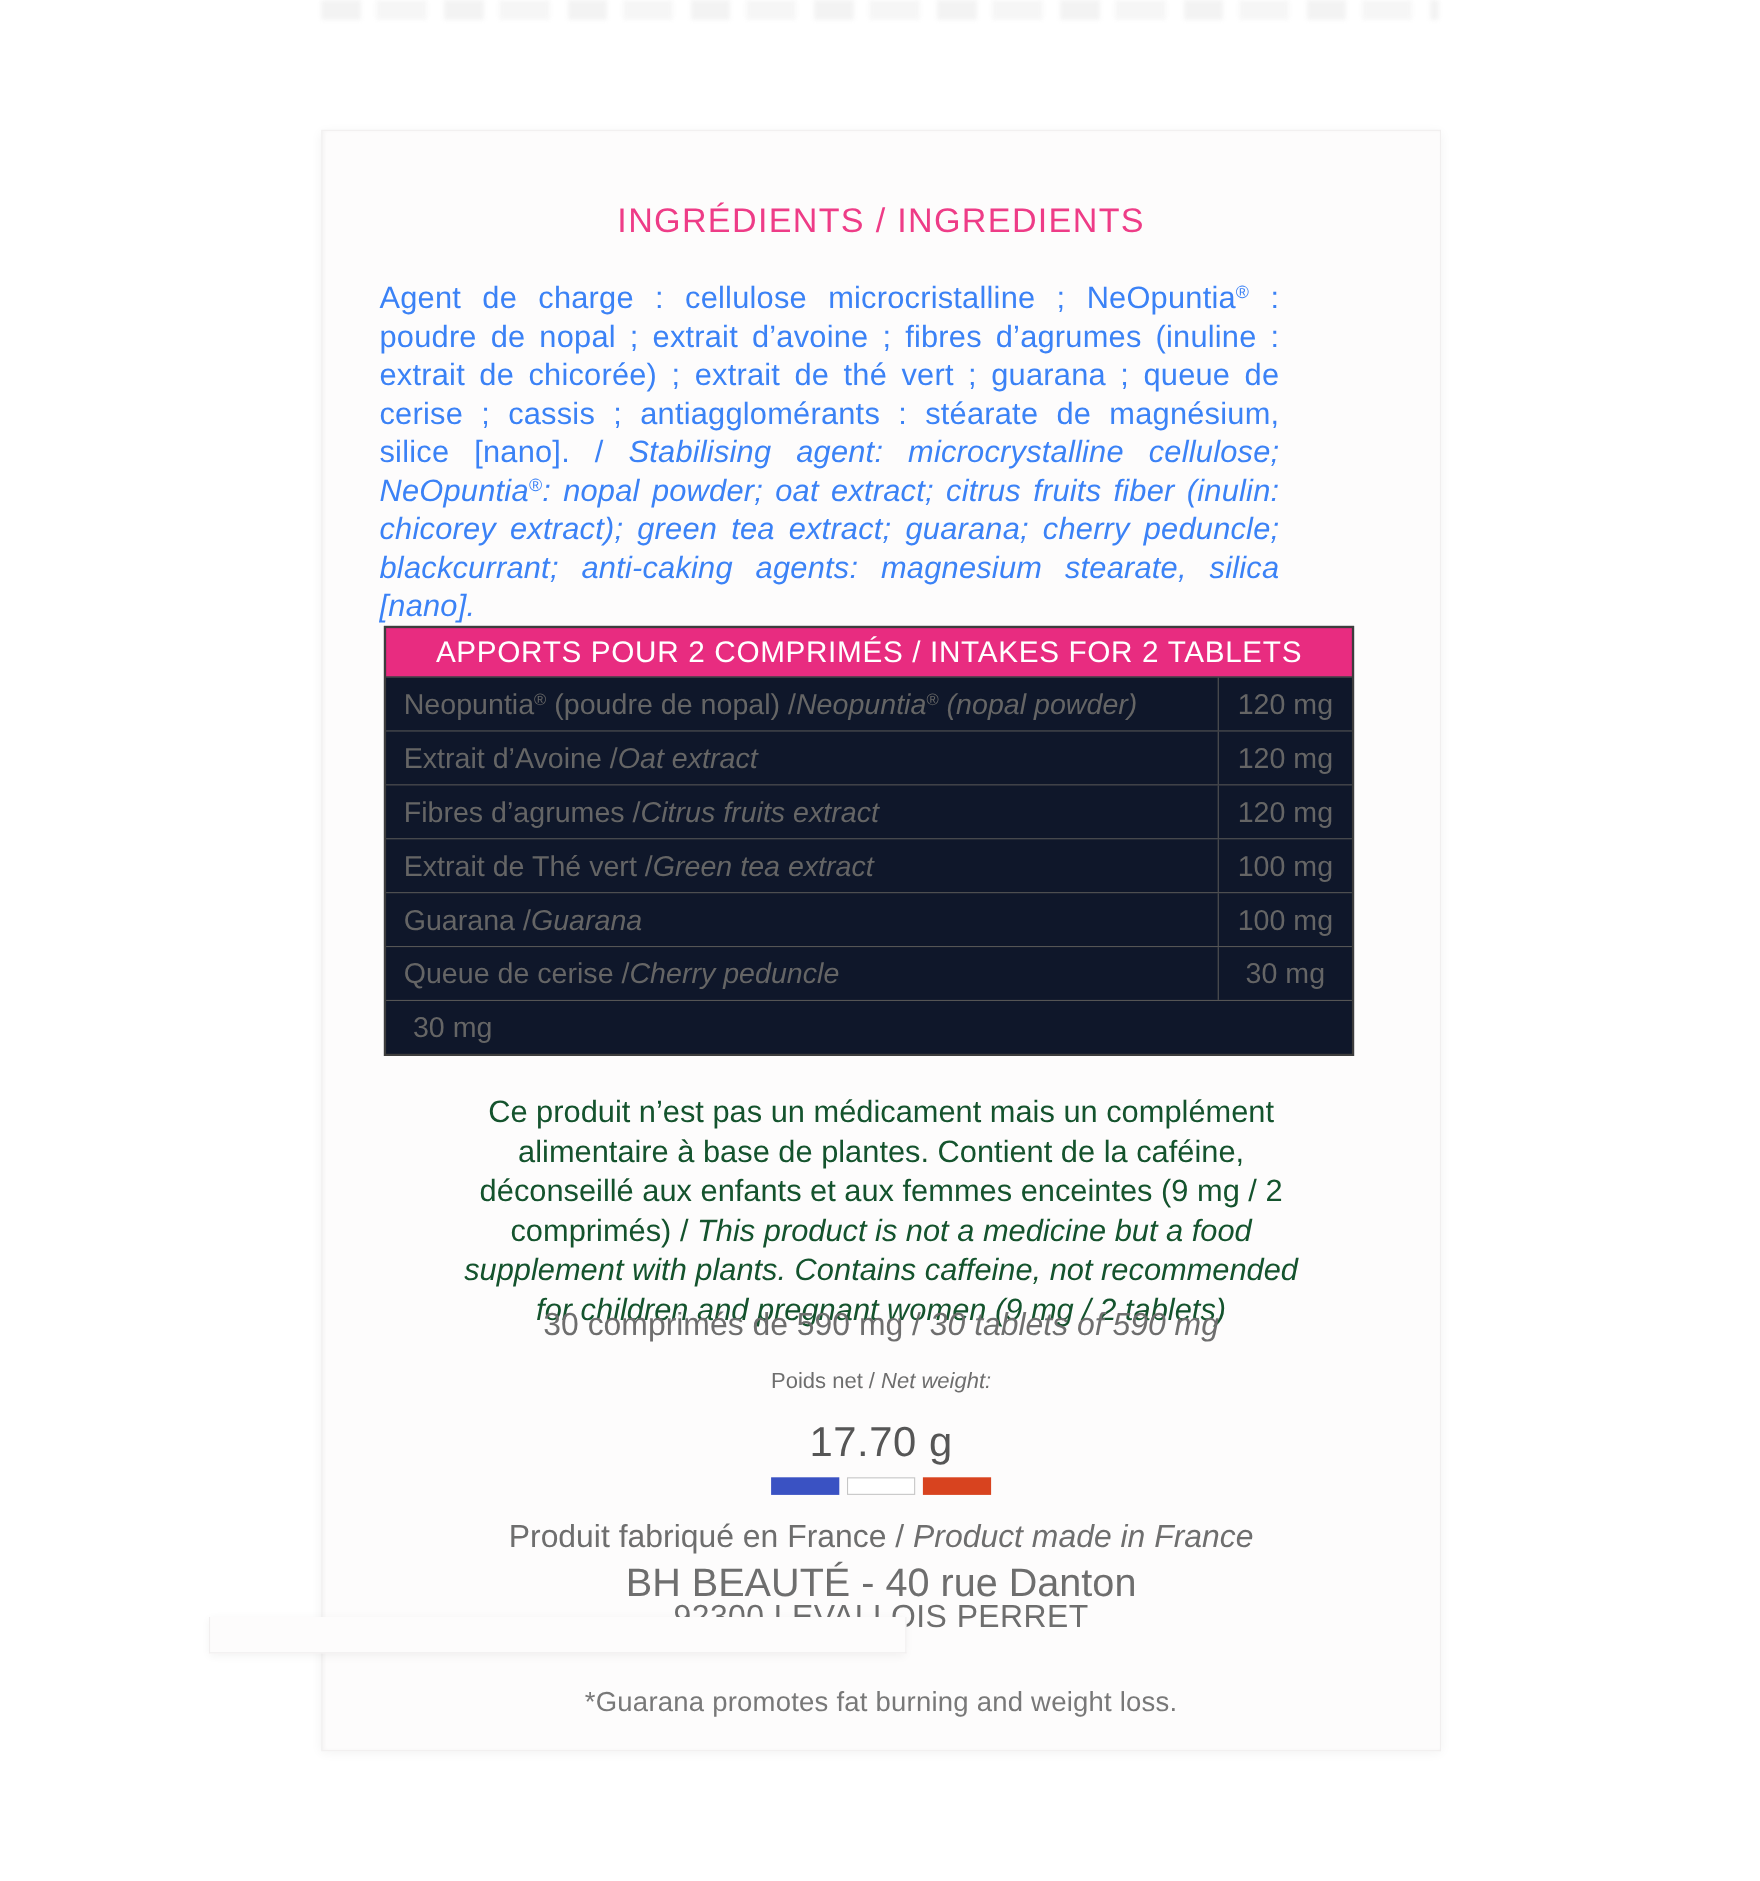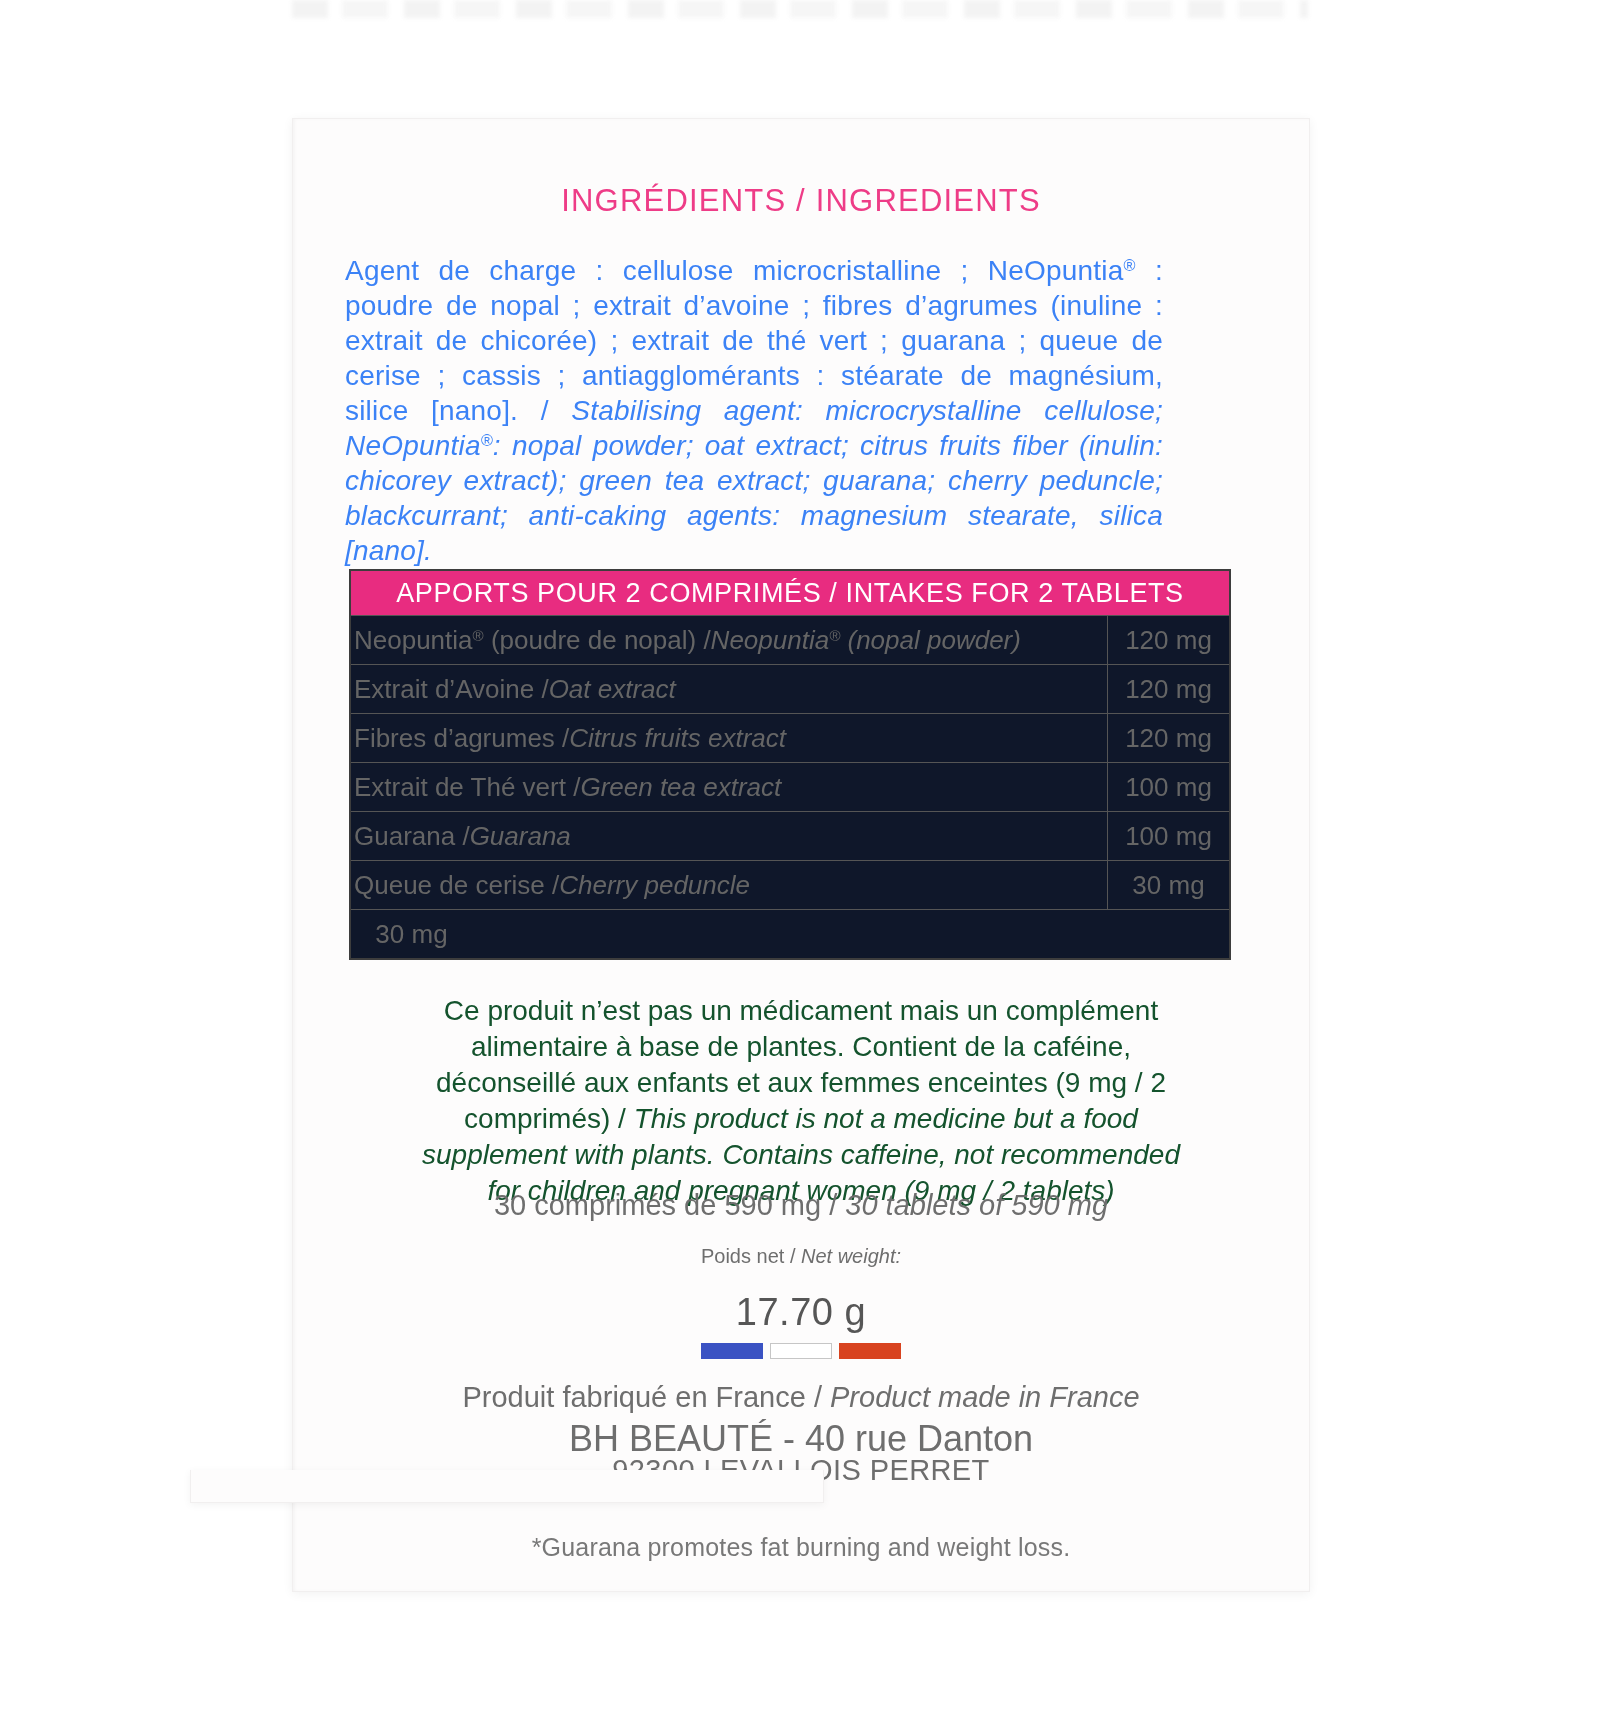--- a/index.html
+++ b/index.html
@@ -49,21 +49,21 @@
   }
   .band{
     height:44px;display:flex;align-items:center;justify-content:center;
     color:#ffffff;font-size:27px;letter-spacing:.6px;
   }
   .trow{
     display:flex;align-items:stretch;height:48px;
     border-top:1.5px solid #555555;color:#656565;font-size:26px;
   }
   .tcell-label{
-    flex:1;display:flex;align-items:center;padding-left:3px;
+    flex:1;display:flex;align-items:center;padding-left:16px;
     border-right:1.5px solid #555555;white-space:nowrap;overflow:hidden;
   }
   .tcell-amount{
     width:121px;display:flex;align-items:center;justify-content:center;
   }
 
   .caution{
     position:absolute;left:112px;right:112px;top:846px;
     font-size:28px;line-height:36px;color:#14532d;text-align:center;
   }

